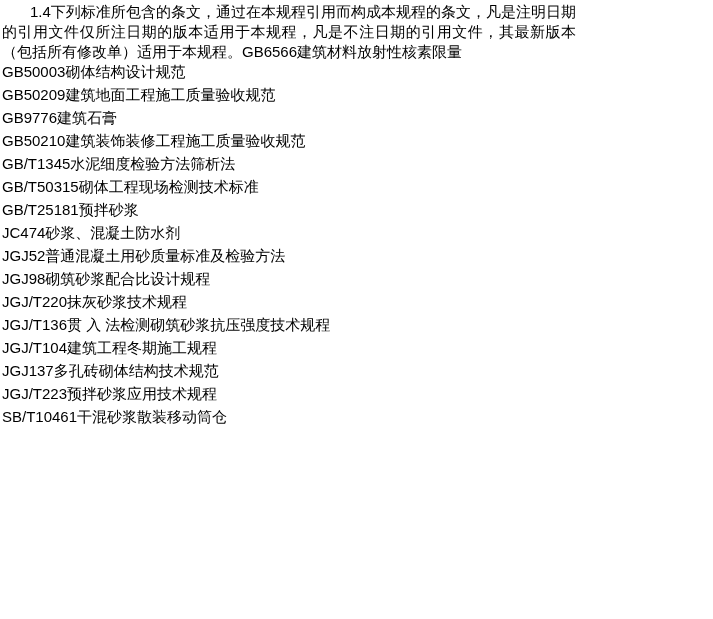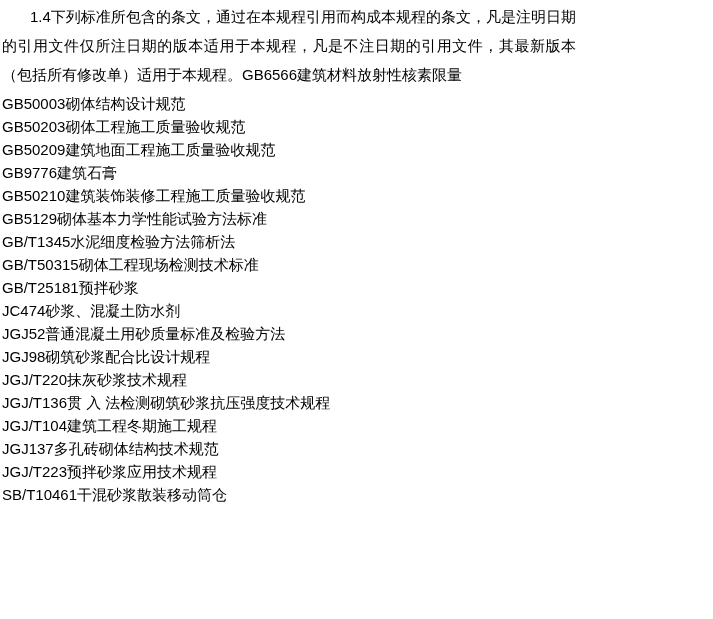--- a/index.html
+++ b/index.html
@@ -13,21 +13,21 @@
     overflow: hidden;
     font-family: "Liberation Sans", "DejaVu Sans", sans-serif;
     color: #000000;
   }
   .document {
     box-sizing: border-box;
     width: 576px;
     height: 619px;
     padding: 2px 0 0 2px;
     font-size: 15px;
-    line-height: 29px;
+    line-height: 20px;
     overflow: hidden;
   }
   .intro {
     margin: 0;
     text-indent: 28px;
     text-align: justify;
     word-break: break-all;
   }
   .standards {
     margin: 0;
@@ -38,25 +38,23 @@
   }
 </style>
 </head>
 <body>
 
 <div class="document">
   <p class="intro">1.4下列标准所包含的条文，通过在本规程引用而构成本规程的条文，凡是注明日期的引用文件仅所注日期的版本适用于本规程，凡是不注日期的引用文件，其最新版本（包括所有修改单）适用于本规程。GB6566建筑材料放射性核素限量</p>
 
   <div class="standards">
     <div class="std-line">GB50003砌体结构设计规范</div>
-    <div class="std-line">GB50203砌体工程施工质量验收规范</div>
     <div class="std-line">GB50209建筑地面工程施工质量验收规范</div>
     <div class="std-line">GB9776建筑石膏</div>
     <div class="std-line">GB50210建筑装饰装修工程施工质量验收规范</div>
-    <div class="std-line">GB5129砌体基本力学性能试验方法标准</div>
     <div class="std-line">GB/T1345水泥细度检验方法筛析法</div>
     <div class="std-line">GB/T50315砌体工程现场检测技术标准</div>
     <div class="std-line">GB/T25181预拌砂浆</div>
     <div class="std-line">JC474砂浆、混凝土防水剂</div>
     <div class="std-line">JGJ52普通混凝土用砂质量标准及检验方法</div>
     <div class="std-line">JGJ98砌筑砂浆配合比设计规程</div>
     <div class="std-line">JGJ/T220抹灰砂浆技术规程</div>
     <div class="std-line">JGJ/T136贯 入 法检测砌筑砂浆抗压强度技术规程</div>
     <div class="std-line">JGJ/T104建筑工程冬期施工规程</div>
     <div class="std-line">JGJ137多孔砖砌体结构技术规范</div>

